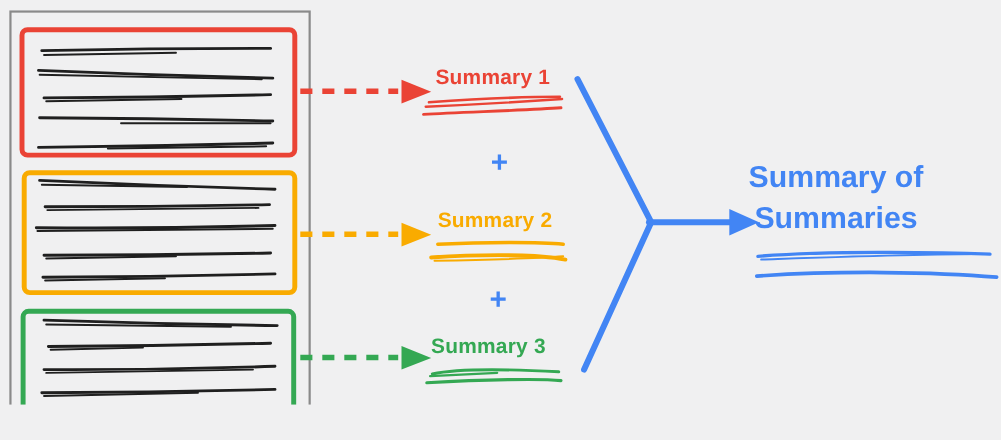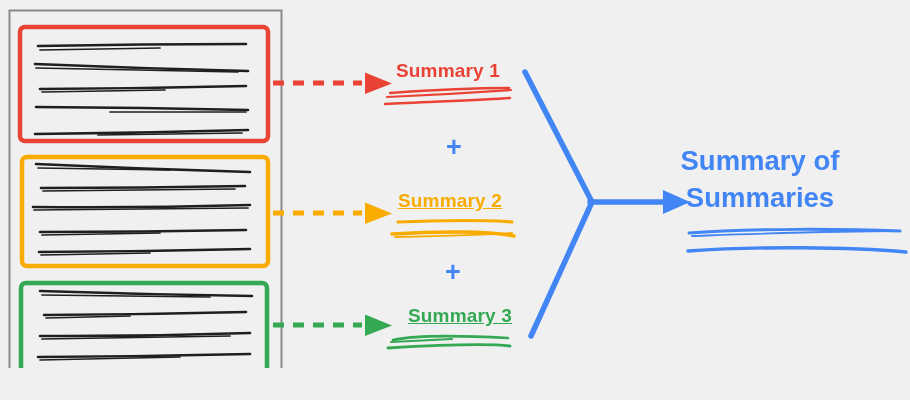--- a/index.html
+++ b/index.html
@@ -104,20 +104,20 @@
       <path d="M689 233 C750 228 850 229 900 231" stroke-width="3"></path>
       <path d="M692 236 C750 234 830 231 897 231" stroke-width="1.8"></path>
       <path d="M688 251 C760 246 850 247 906 252" stroke-width="3.4"></path>
     </g>
   </svg>
 
   <div class="label sum-label" style="left:383px;top:60px;color:var(--c1);">Summary 1</div>
 
   <div class="plus" style="left:440px;top:134px;">+</div>
 
-  <div class="label sum-label" style="left:385px;top:190px;color:var(--c2);text-decoration:underline;">Summary 2</div>
+  <div class="label sum-label" style="left:385px;top:190px;color:var(--c2);">Summary 2</div>
 
   <div class="plus" style="left:439px;top:259px;">+</div>
 
-  <div class="label sum-label" style="left:395px;top:305px;color:var(--c3);text-decoration:underline;">Summary 3</div>
+  <div class="label sum-label" style="left:379px;top:305px;color:var(--c3);">Summary 3</div>
 
   <div class="result-label">Summary of Summaries</div>
 </div>
 
 </body></html>

